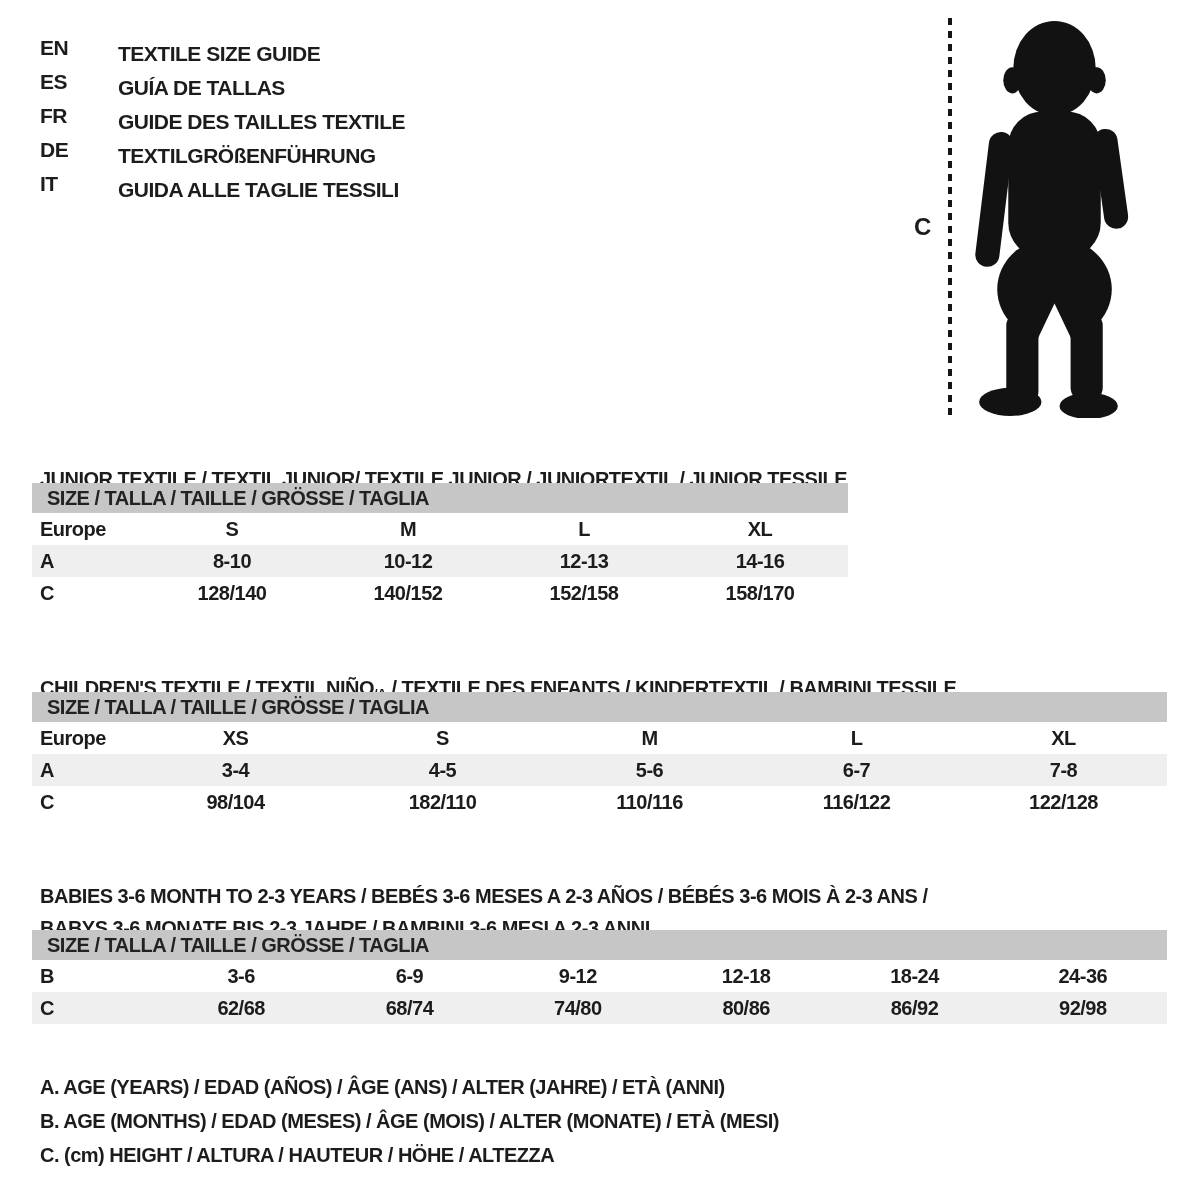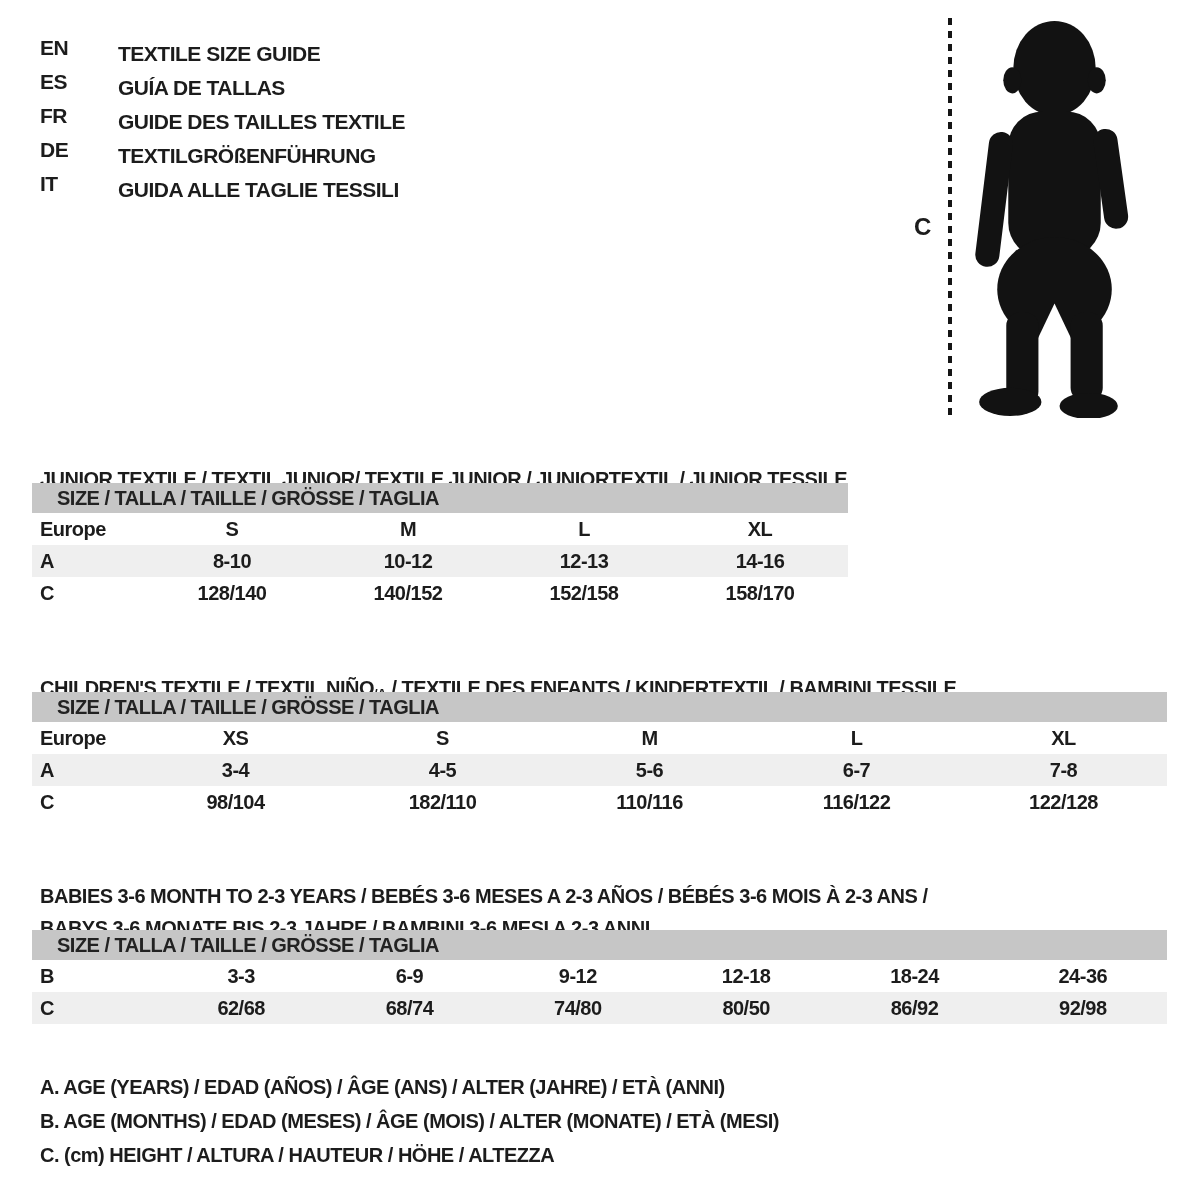--- a/index.html
+++ b/index.html
@@ -32,21 +32,21 @@
   .sec-heading { position: absolute; left: 40px; font-size: 20px; white-space: nowrap; margin-top: 32px; }
   .heading-junior { top: 436px; }
   .heading-children { top: 645px; }
   .heading-babies { top: 848px; line-height: 32px; }
   .sub-a { font-size: 13px; vertical-align: -3px; letter-spacing: -0.3px; }
 
   
   .size-table { position: absolute; left: 32px; font-size: 20px; }
   .size-table .thead {
     height: 30px; line-height: 30px; background: #c6c6c6;
-    padding-left: 25px; color: #222; white-space: nowrap;
+    padding-left: 15px; color: #222; white-space: nowrap;
   }
   .size-table .trow { display: grid; height: 32px; align-items: center; }
   .size-table .trow.shaded { background: #efefef; }
   .size-table .cell { text-align: center; }
   .size-table .cell.label { text-align: left; padding-left: 8px; }
 
   .table-junior   { top: 483px; width: 816px; }
   .table-junior .trow   { grid-template-columns: 112px repeat(4, 1fr); }
   .table-children { top: 692px; width: 1135px; }
   .table-children .trow { grid-template-columns: 100px repeat(5, 1fr); }
@@ -162,33 +162,33 @@
 </div>
 
 <div class="sec-heading heading-babies">
   <div>BABIES 3-6 MONTH TO 2-3 YEARS / BEBÉS 3-6 MESES A 2-3 AÑOS / BÉBÉS 3-6 MOIS À 2-3 ANS /</div>
   <div>BABYS 3-6 MONATE BIS 2-3 JAHRE / BAMBINI 3-6 MESI A 2-3 ANNI</div>
 </div>
 <div class="size-table table-babies">
   <div class="thead">SIZE / TALLA / TAILLE / GRÖSSE / TAGLIA</div>
   <div class="trow">
     <span class="cell label">B</span>
-    <span class="cell">3-3</span>
+    <span class="cell">3-6</span>
     <span class="cell">6-9</span>
     <span class="cell">9-12</span>
     <span class="cell">12-18</span>
     <span class="cell">18-24</span>
     <span class="cell">24-36</span>
   </div>
   <div class="trow shaded">
     <span class="cell label">C</span>
     <span class="cell">62/68</span>
     <span class="cell">68/74</span>
     <span class="cell">74/80</span>
-    <span class="cell">80/50</span>
+    <span class="cell">80/86</span>
     <span class="cell">86/92</span>
     <span class="cell">92/98</span>
   </div>
 </div>
 
 <div class="legend">
   <div>A. AGE (YEARS) / EDAD (AÑOS) / ÂGE (ANS) / ALTER (JAHRE) / ETÀ (ANNI)</div>
   <div>B. AGE (MONTHS) / EDAD (MESES) / ÂGE (MOIS) / ALTER (MONATE) / ETÀ (MESI)</div>
   <div>C. (cm) HEIGHT / ALTURA / HAUTEUR / HÖHE / ALTEZZA</div>
 </div>

